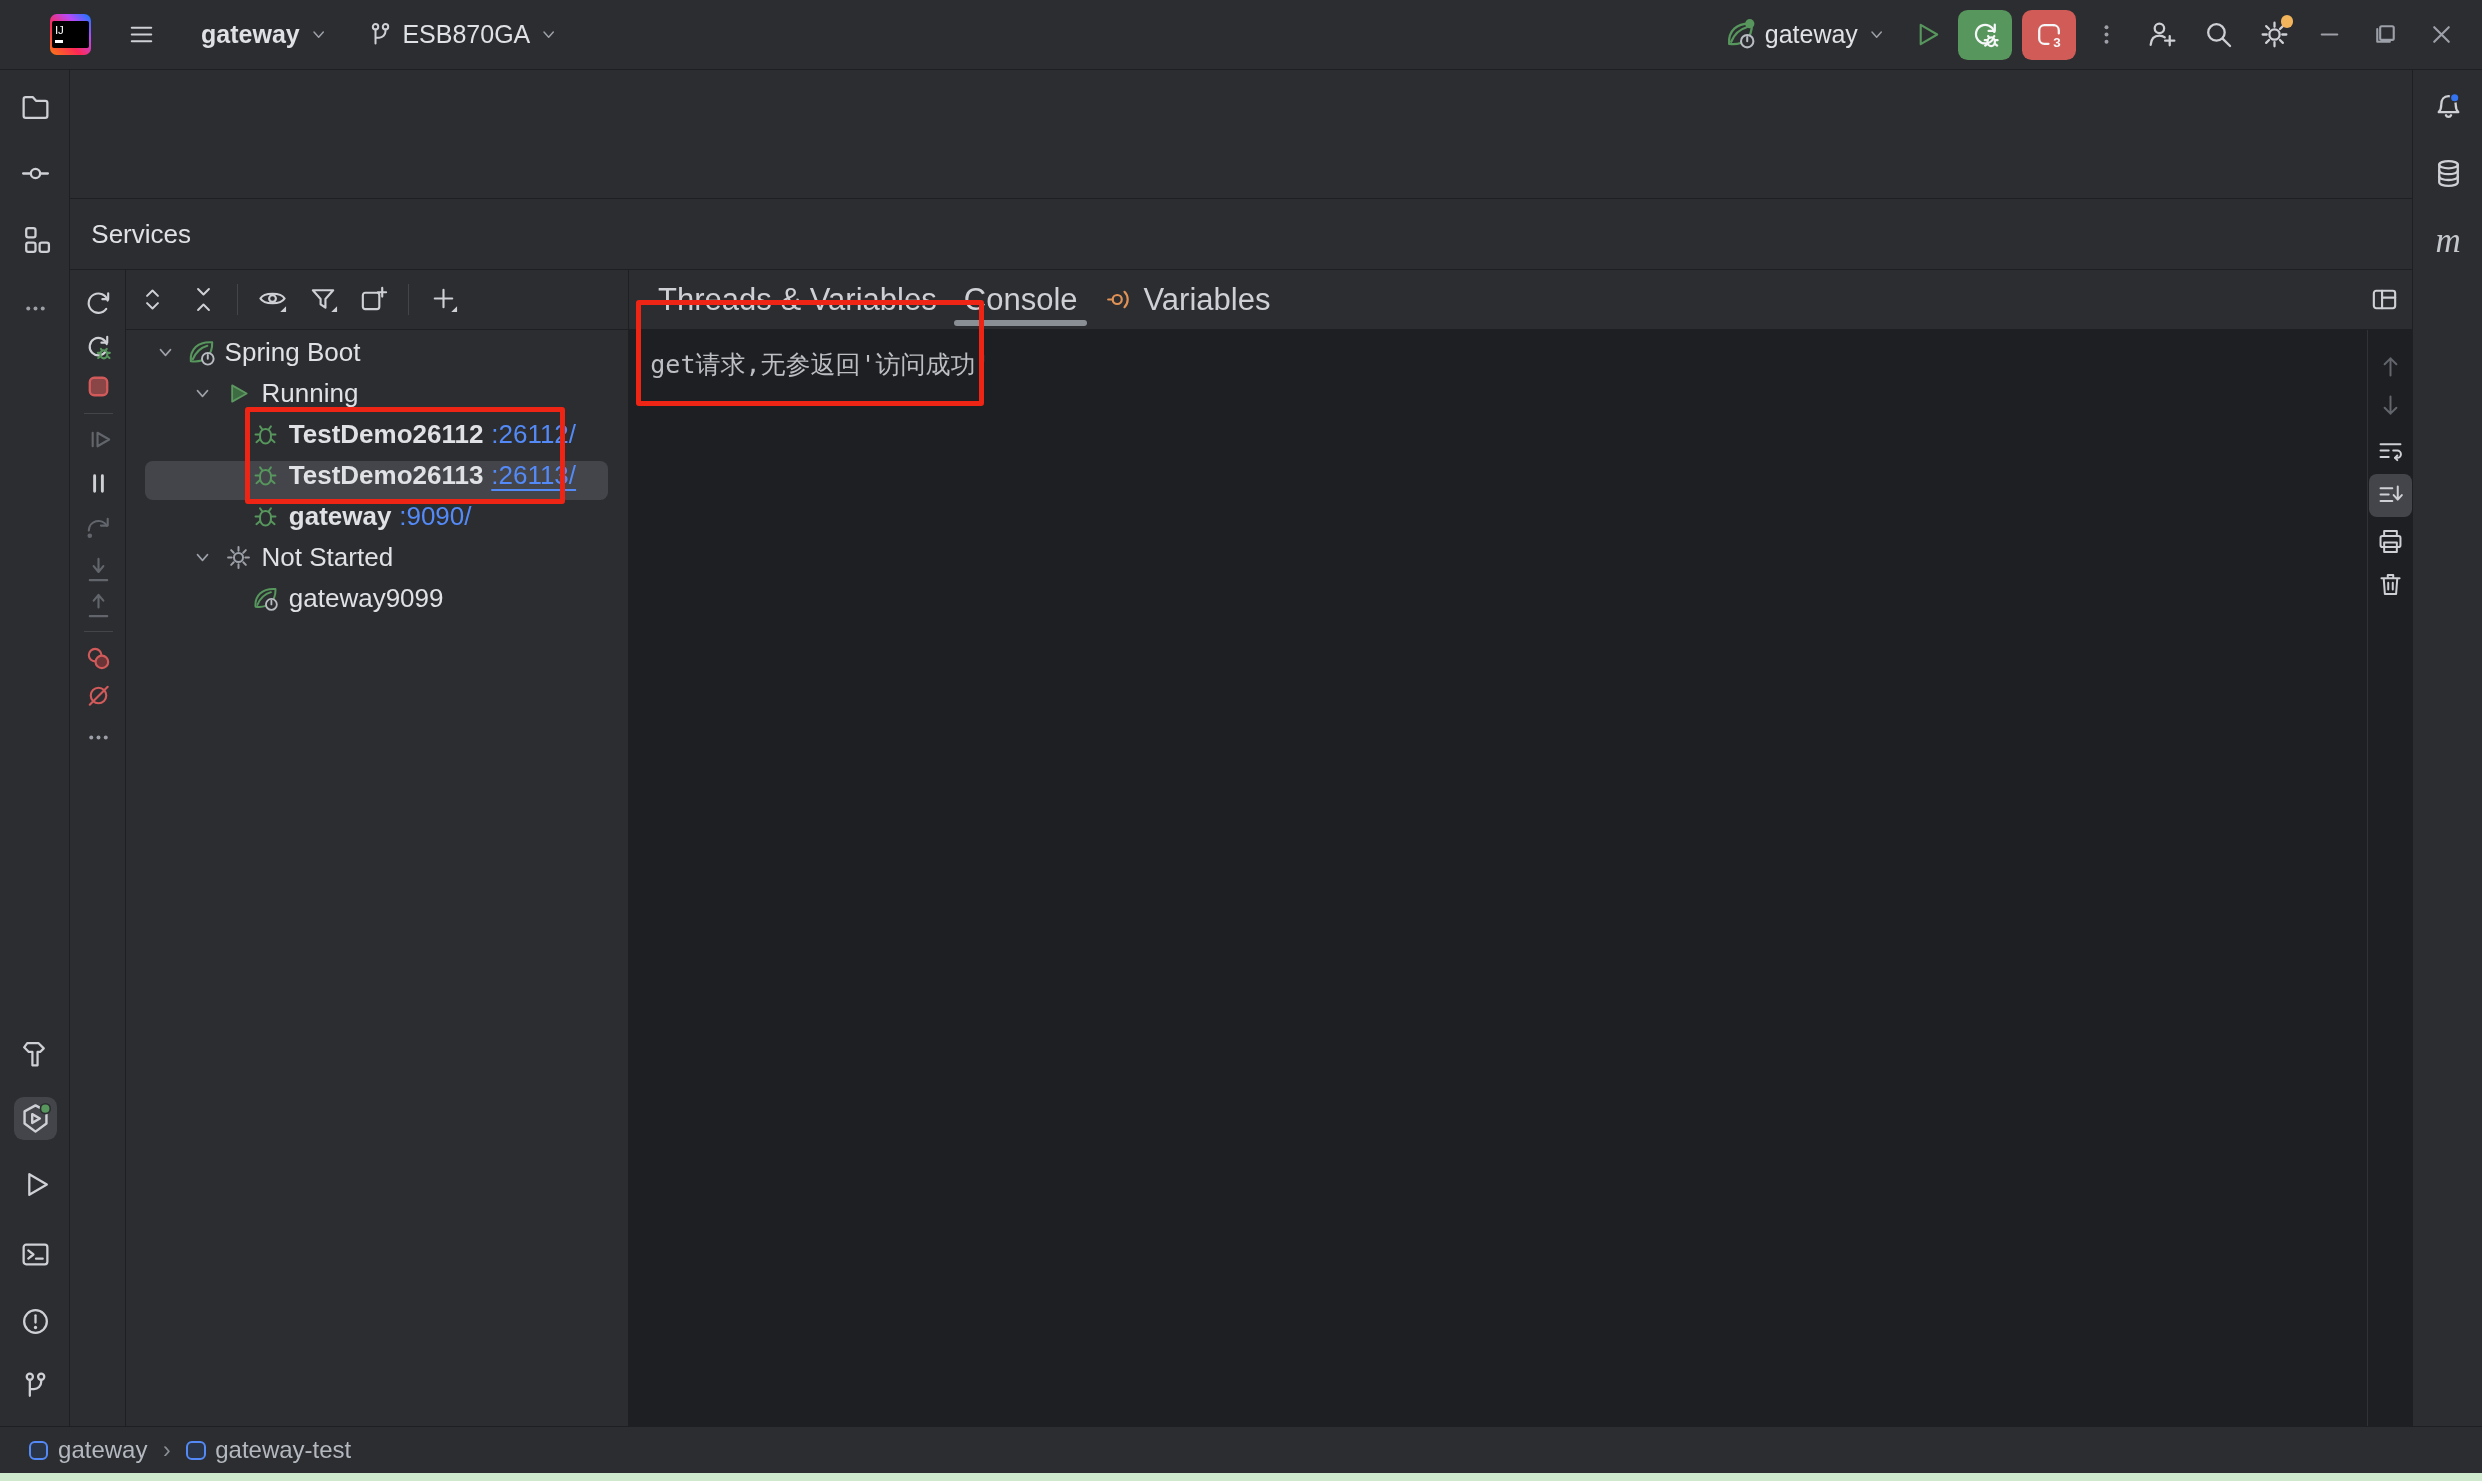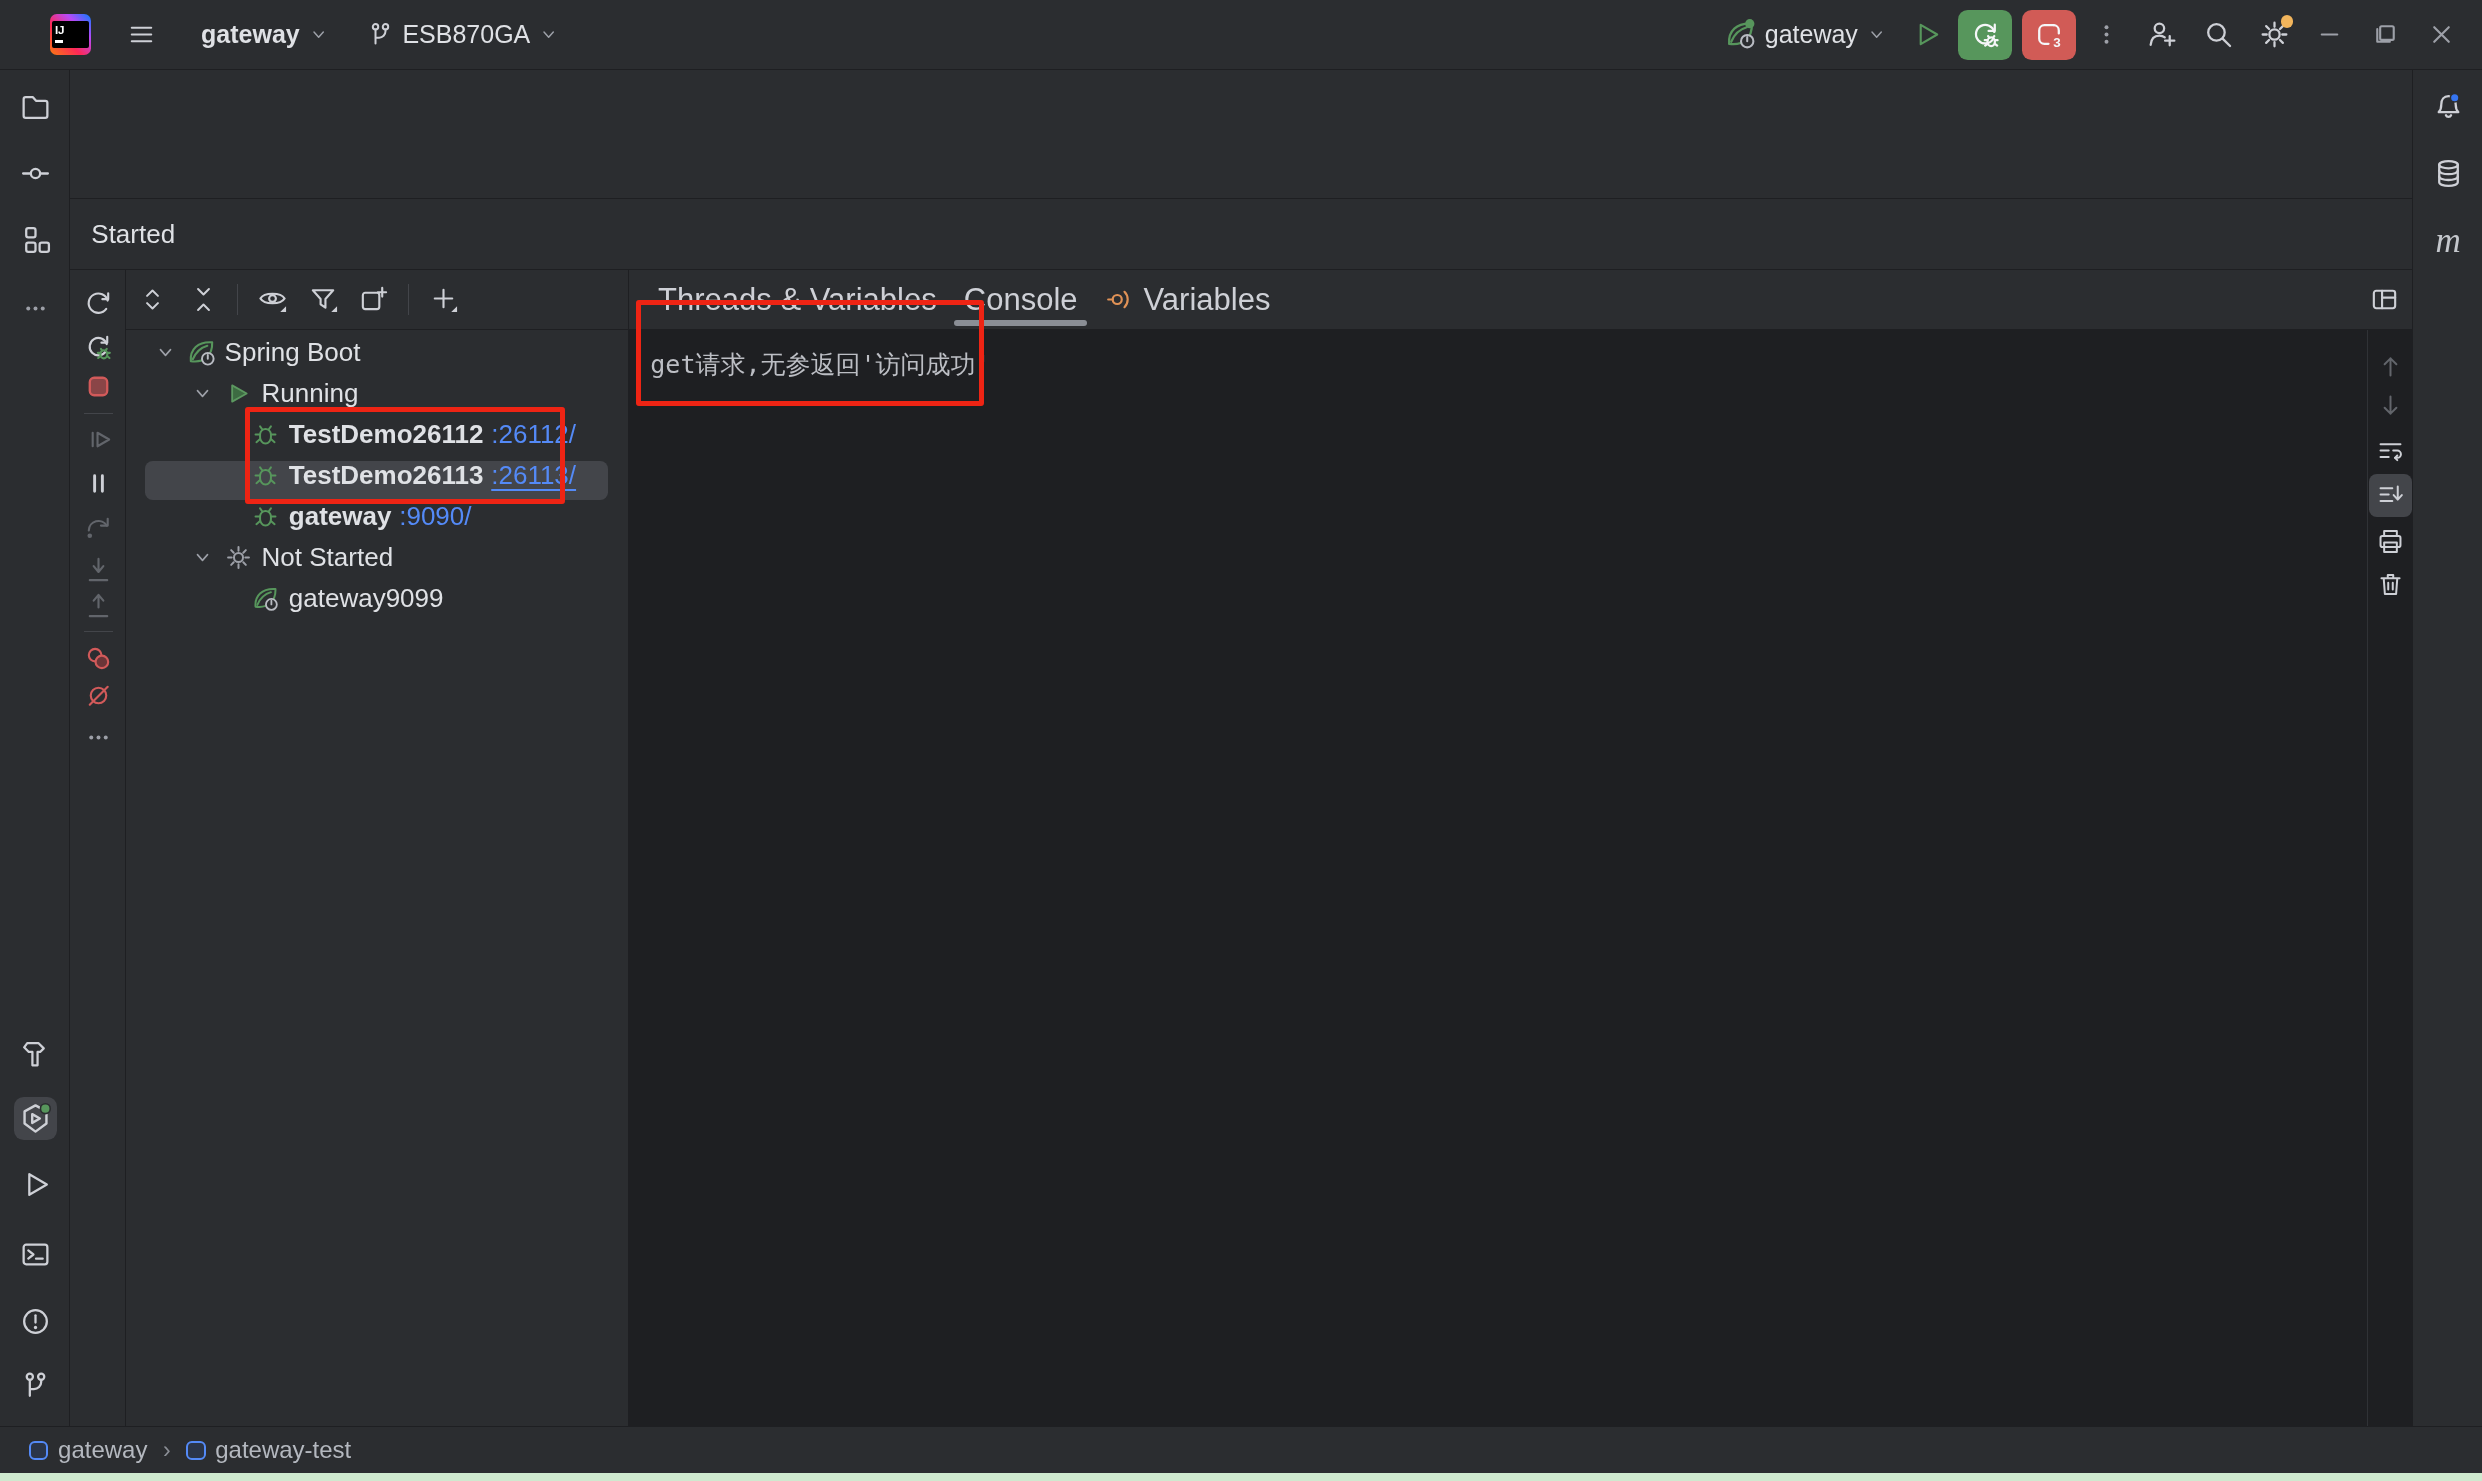--- a/index.html
+++ b/index.html
@@ -17,21 +17,21 @@
     display:flex; align-items:center; flex:0 0 auto;
   }
   .tb-left { display:flex; align-items:center; }
   .logo {
     width:41px; height:41px; margin-left:50px; border-radius:6.8px;
     background:linear-gradient(225deg,#0a7bff 0%,#b74af7 30%,#fe2857 62%,#f97a12 100%);
     display:flex; align-items:center; justify-content:center; flex:0 0 auto;
   }
   .logo-inner {
     width:37px; height:27px; background:#000; border-radius:1.9px;
-    color:#fff; font-size:11.6px; font-weight:bold; line-height:12.6px; padding:2.9px 0 0 2.9px;
+    color:#fff; font-size:11.6px; font-weight:normal; line-height:12.6px; padding:2.9px 0 0 2.9px;
   }
   .logo-inner .uscore { display:block; width:7.8px; height:2.4px; background:#fff; margin-top:3.9px; }
   .tb-btn {
     height:47px; padding:0 11.6px; border-radius:7.8px; display:flex; align-items:center; gap:7.8px;
     color:#dfe1e5; font-size:25px;
   }
   .hamburger { margin-left:23px; }
   .proj { margin-left:21.3px; font-weight:bold; }
   .branch { margin-left:13.6px; }
   .tb-right { margin-left:auto; display:flex; align-items:center; gap:5.8px; padding-right:15.5px; }
@@ -319,21 +319,21 @@
             <circle class="st" cx="21.5" cy="7.5" r="3"></circle>
           <path class="st" d="M10.5 10.5V26 M21.5 10.5v2a7 7 0 0 1-7 7h-4"></path>
         </svg>
       </div>
     </nav>
 
     <div class="main-col">
       <div class="editor-empty"></div>
 
       <div class="services-titlebar">
-        <span>Started</span>
+        <span>Services</span>
       </div>
 
       <div class="services-body">
 
         <div class="debug-col">
           <div class="dbg-ic" style="top:11.6px">
             <svg width="31" height="31" viewBox="0 0 32 32">
               <path class="st" d="M25.5 13A10 10 0 1 0 24 21.5"></path>
                 <path class="st" d="M26 5.5v6h-6"></path>
             </svg>

